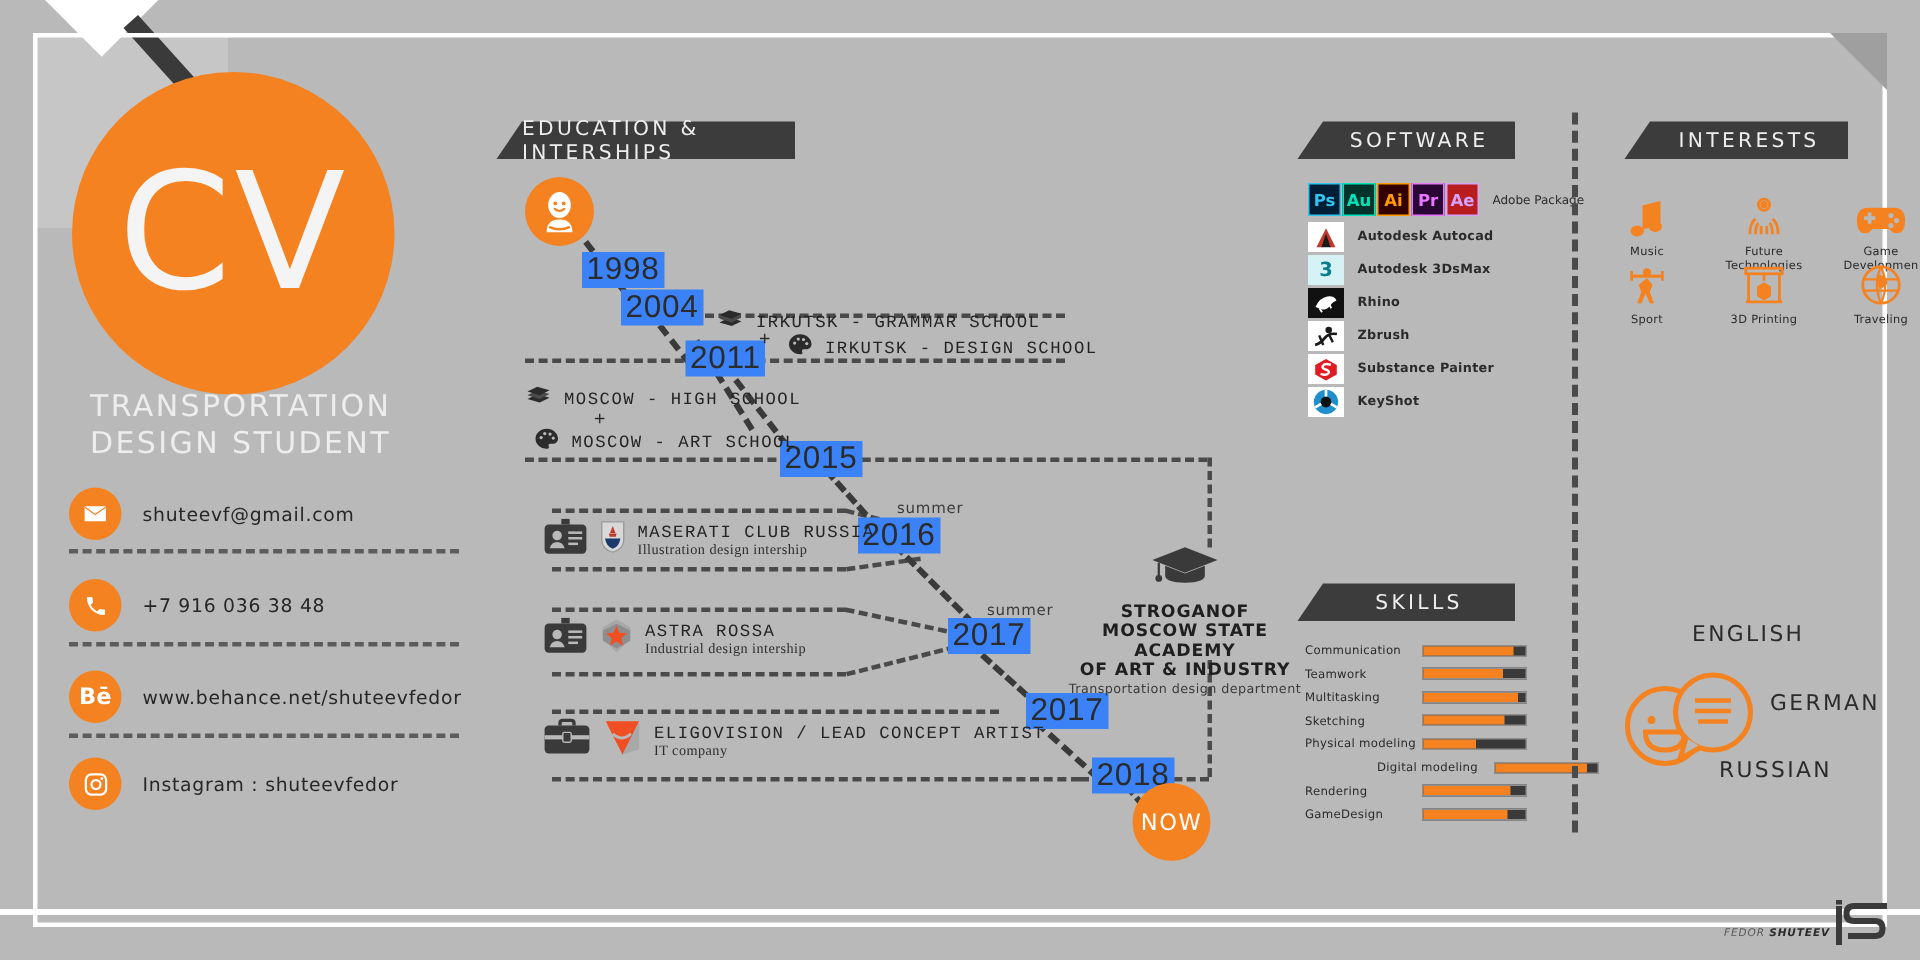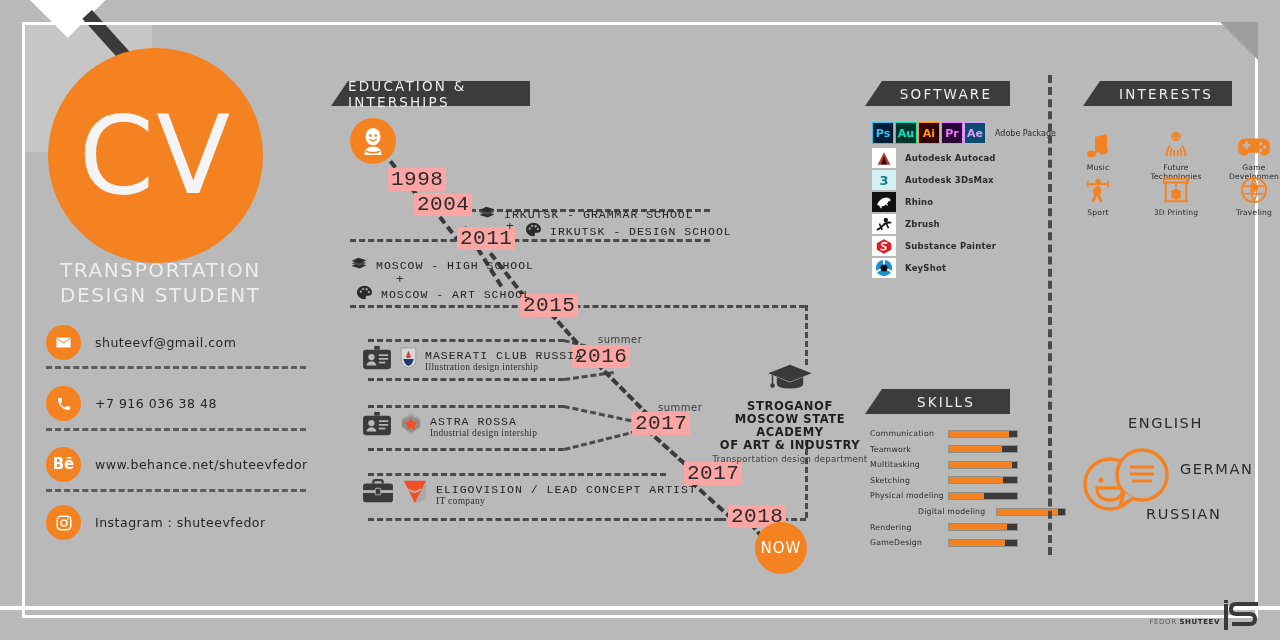--- a/index.html
+++ b/index.html
@@ -29,21 +29,21 @@
   .c-txt{color:#262626;font-size:12.5px;letter-spacing:.5px;font-family:"DejaVu Sans",sans-serif;white-space:nowrap;}
   .c-sep{position:absolute;left:46px;width:260px;border-top:3px dashed #5c5c5c;}
 
   
   .banner{position:absolute;height:25px;background:#3c3c3c;display:flex;align-items:center;justify-content:center;
           color:#ededed;font-size:13.5px;letter-spacing:2.2px;font-family:"DejaVu Sans",sans-serif;}
   .banner:before{content:"";position:absolute;left:-17px;top:0;width:0;height:0;
                  border-bottom:25px solid #3c3c3c;border-left:17px solid transparent;}
 
   
-  .year{position:absolute;color:#2b2b2b;font-size:21px;letter-spacing:.5px;font-family:Liberation Mono, monospace;background:#fca5a5;padding:0 3px;}
+  .year{position:absolute;color:#2b2b2b;font-size:21px;letter-spacing:.5px;font-family:Liberation Sans, sans-serif;background:#3b82f6;padding:0 3px;}
   .summer{position:absolute;color:#3a3a3a;font-size:10px;letter-spacing:.5px;font-family:"DejaVu Sans",sans-serif;}
   .hline{position:absolute;border-top:3px dashed #4a4a4a;height:0;}
   .vline{position:absolute;border-left:3px dashed #4a4a4a;width:0;}
   .diag{position:absolute;height:0;border-top:4px dashed #3a3a3a;transform-origin:0 0;}
 
   .entry{position:absolute;display:flex;align-items:center;gap:8px;}
   .e-name{color:#242424;font-size:11.5px;letter-spacing:1px;font-family:Liberation Mono, monospace;white-space:nowrap;}
   .e-sub{color:#2e2e2e;font-size:9.5px;letter-spacing:.3px;font-family:Liberation Serif, serif;white-space:nowrap;}
   .plus{position:absolute;color:#2b2b2b;font-size:13px;}
 
@@ -73,21 +73,21 @@
   
   .int{position:absolute;width:72px;text-align:center;}
   .int-ico{height:34px;display:flex;align-items:flex-end;justify-content:center;color:#f58220;}
   .int-lbl{color:#2b2b2b;font-size:7.6px;line-height:9px;margin-top:4px;letter-spacing:.2px;font-family:"DejaVu Sans",sans-serif;}
 
   
   .lang{position:absolute;color:#2b2b2b;font-size:14.5px;letter-spacing:1.6px;font-family:"DejaVu Sans",sans-serif;}
 
   .divider{position:absolute;left:1048px;top:75px;height:480px;border-left:4px dashed #4a4a4a;}
 
-  .sig{position:absolute;right:60px;bottom:14px;color:#5a5a5a;font-size:7px;letter-spacing:.6px;font-family:"DejaVu Sans",sans-serif;}
+  .sig{position:absolute;right:60px;bottom:14px;color:#5a5a5a;font-size:7px;letter-spacing:.6px;font-family:"DejaVu Sans",sans-serif;font-style:italic;}
   .sig b{color:#2b2b2b;}
   .sig-mark{position:absolute;right:18px;bottom:6px;width:38px;height:34px;}
   .bottom-white{position:absolute;left:0;bottom:30px;width:1280px;height:4px;background:#fff;}
 </style>
 </head>
 <body>
 
 <div id="root">
   <div class="page-bg"></div>
   <div class="corner-light"></div>
@@ -336,21 +336,21 @@
 
   <div class="banner" style="left:882px;top:81px;width:128px">
     <span>SOFTWARE</span>
   </div>
 
   <div class="adobe-row">
     <span class="adobe" style="background:#001e36;color:#31c5f0;border:1.5px solid #31c5f0">Ps</span>
     <span class="adobe" style="background:#00342b;color:#00e4bb;border:1.5px solid #00e4bb">Au</span>
     <span class="adobe" style="background:#330000;color:#ff9a00;border:1.5px solid #ff9a00">Ai</span>
     <span class="adobe" style="background:#2a0634;color:#ea77ff;border:1.5px solid #ea77ff">Pr</span>
-    <span class="adobe" style="background:#0c4a6e;color:#d3a3ff;border:1.5px solid #d3a3ff">Ae</span>
+    <span class="adobe" style="background:#b91c1c;color:#d3a3ff;border:1.5px solid #d3a3ff">Ae</span>
     <span class="adobe-lbl">Adobe Package</span>
   </div>
 
   <div class="sw" style="top:148px">
     <span class="sw-ico" style="background:#fff">
       <svg width="20" height="17" viewBox="0 0 22 18">
           <path d="M11 2l7 14h-4l-3-7-3 7H4z" fill="#c0392b"></path>
           <path d="M11 6l3.4 10h-6.8z" fill="#1a1a1a"></path>
         </svg>
     </span>

